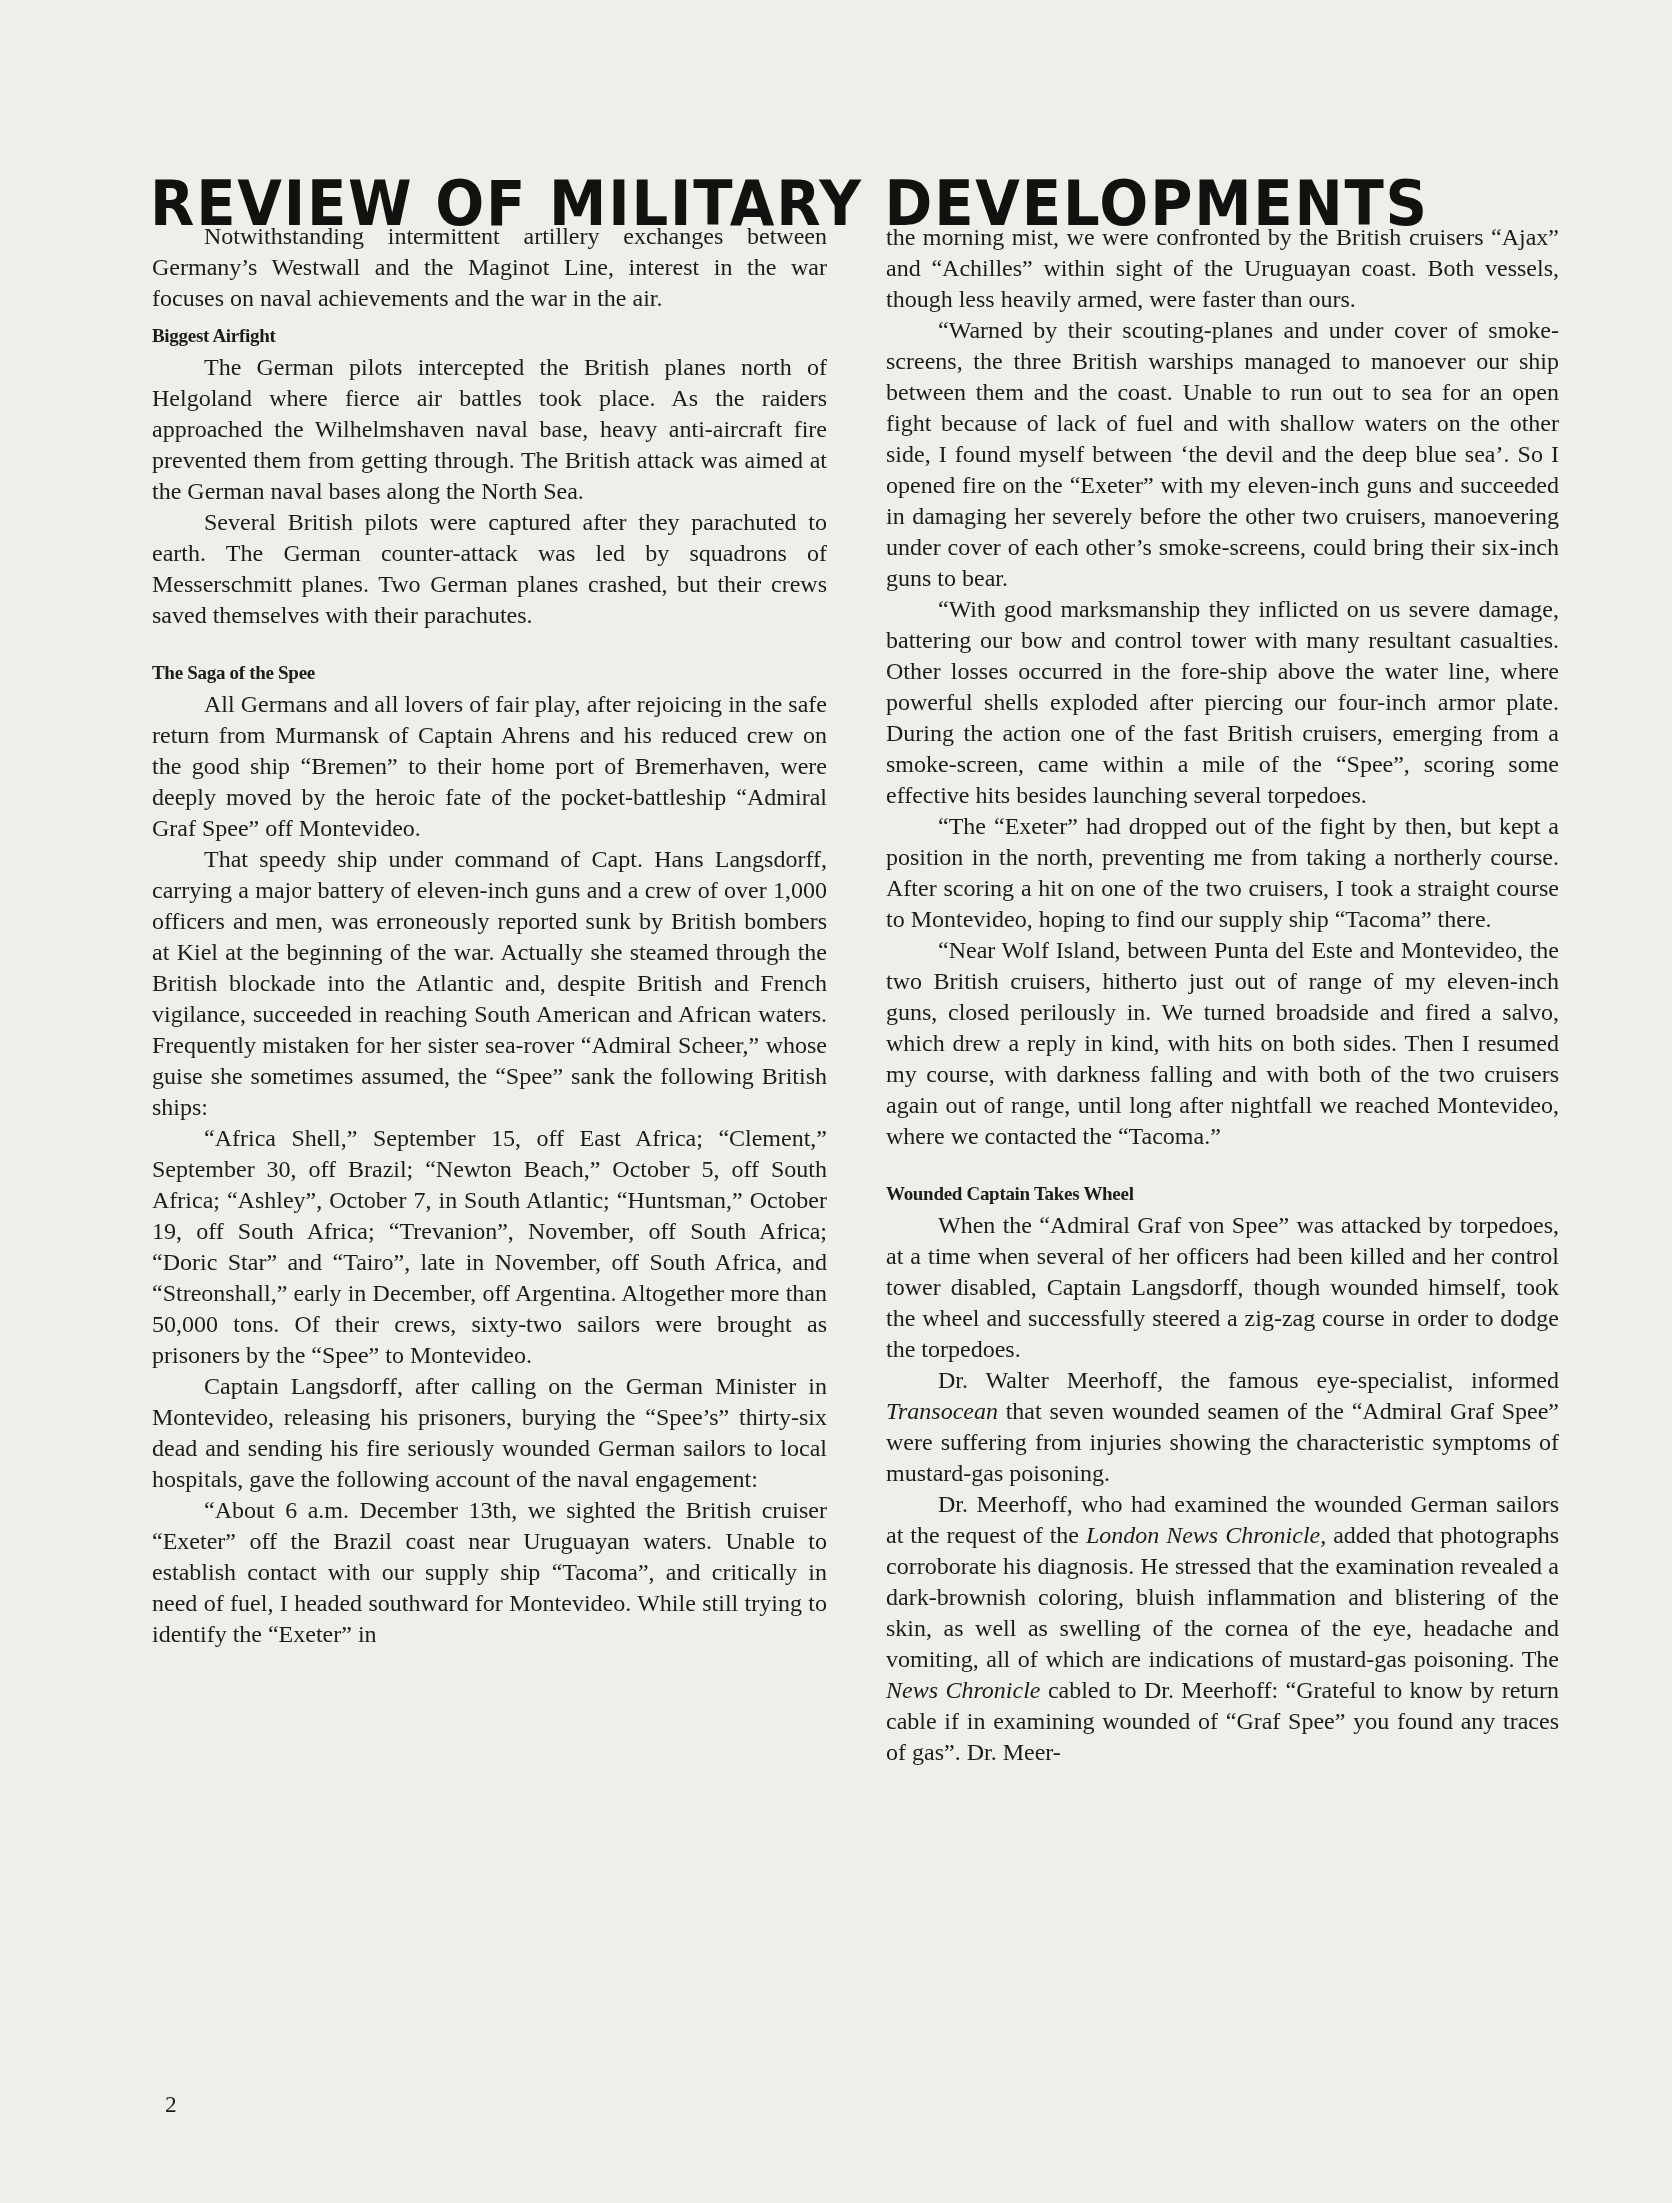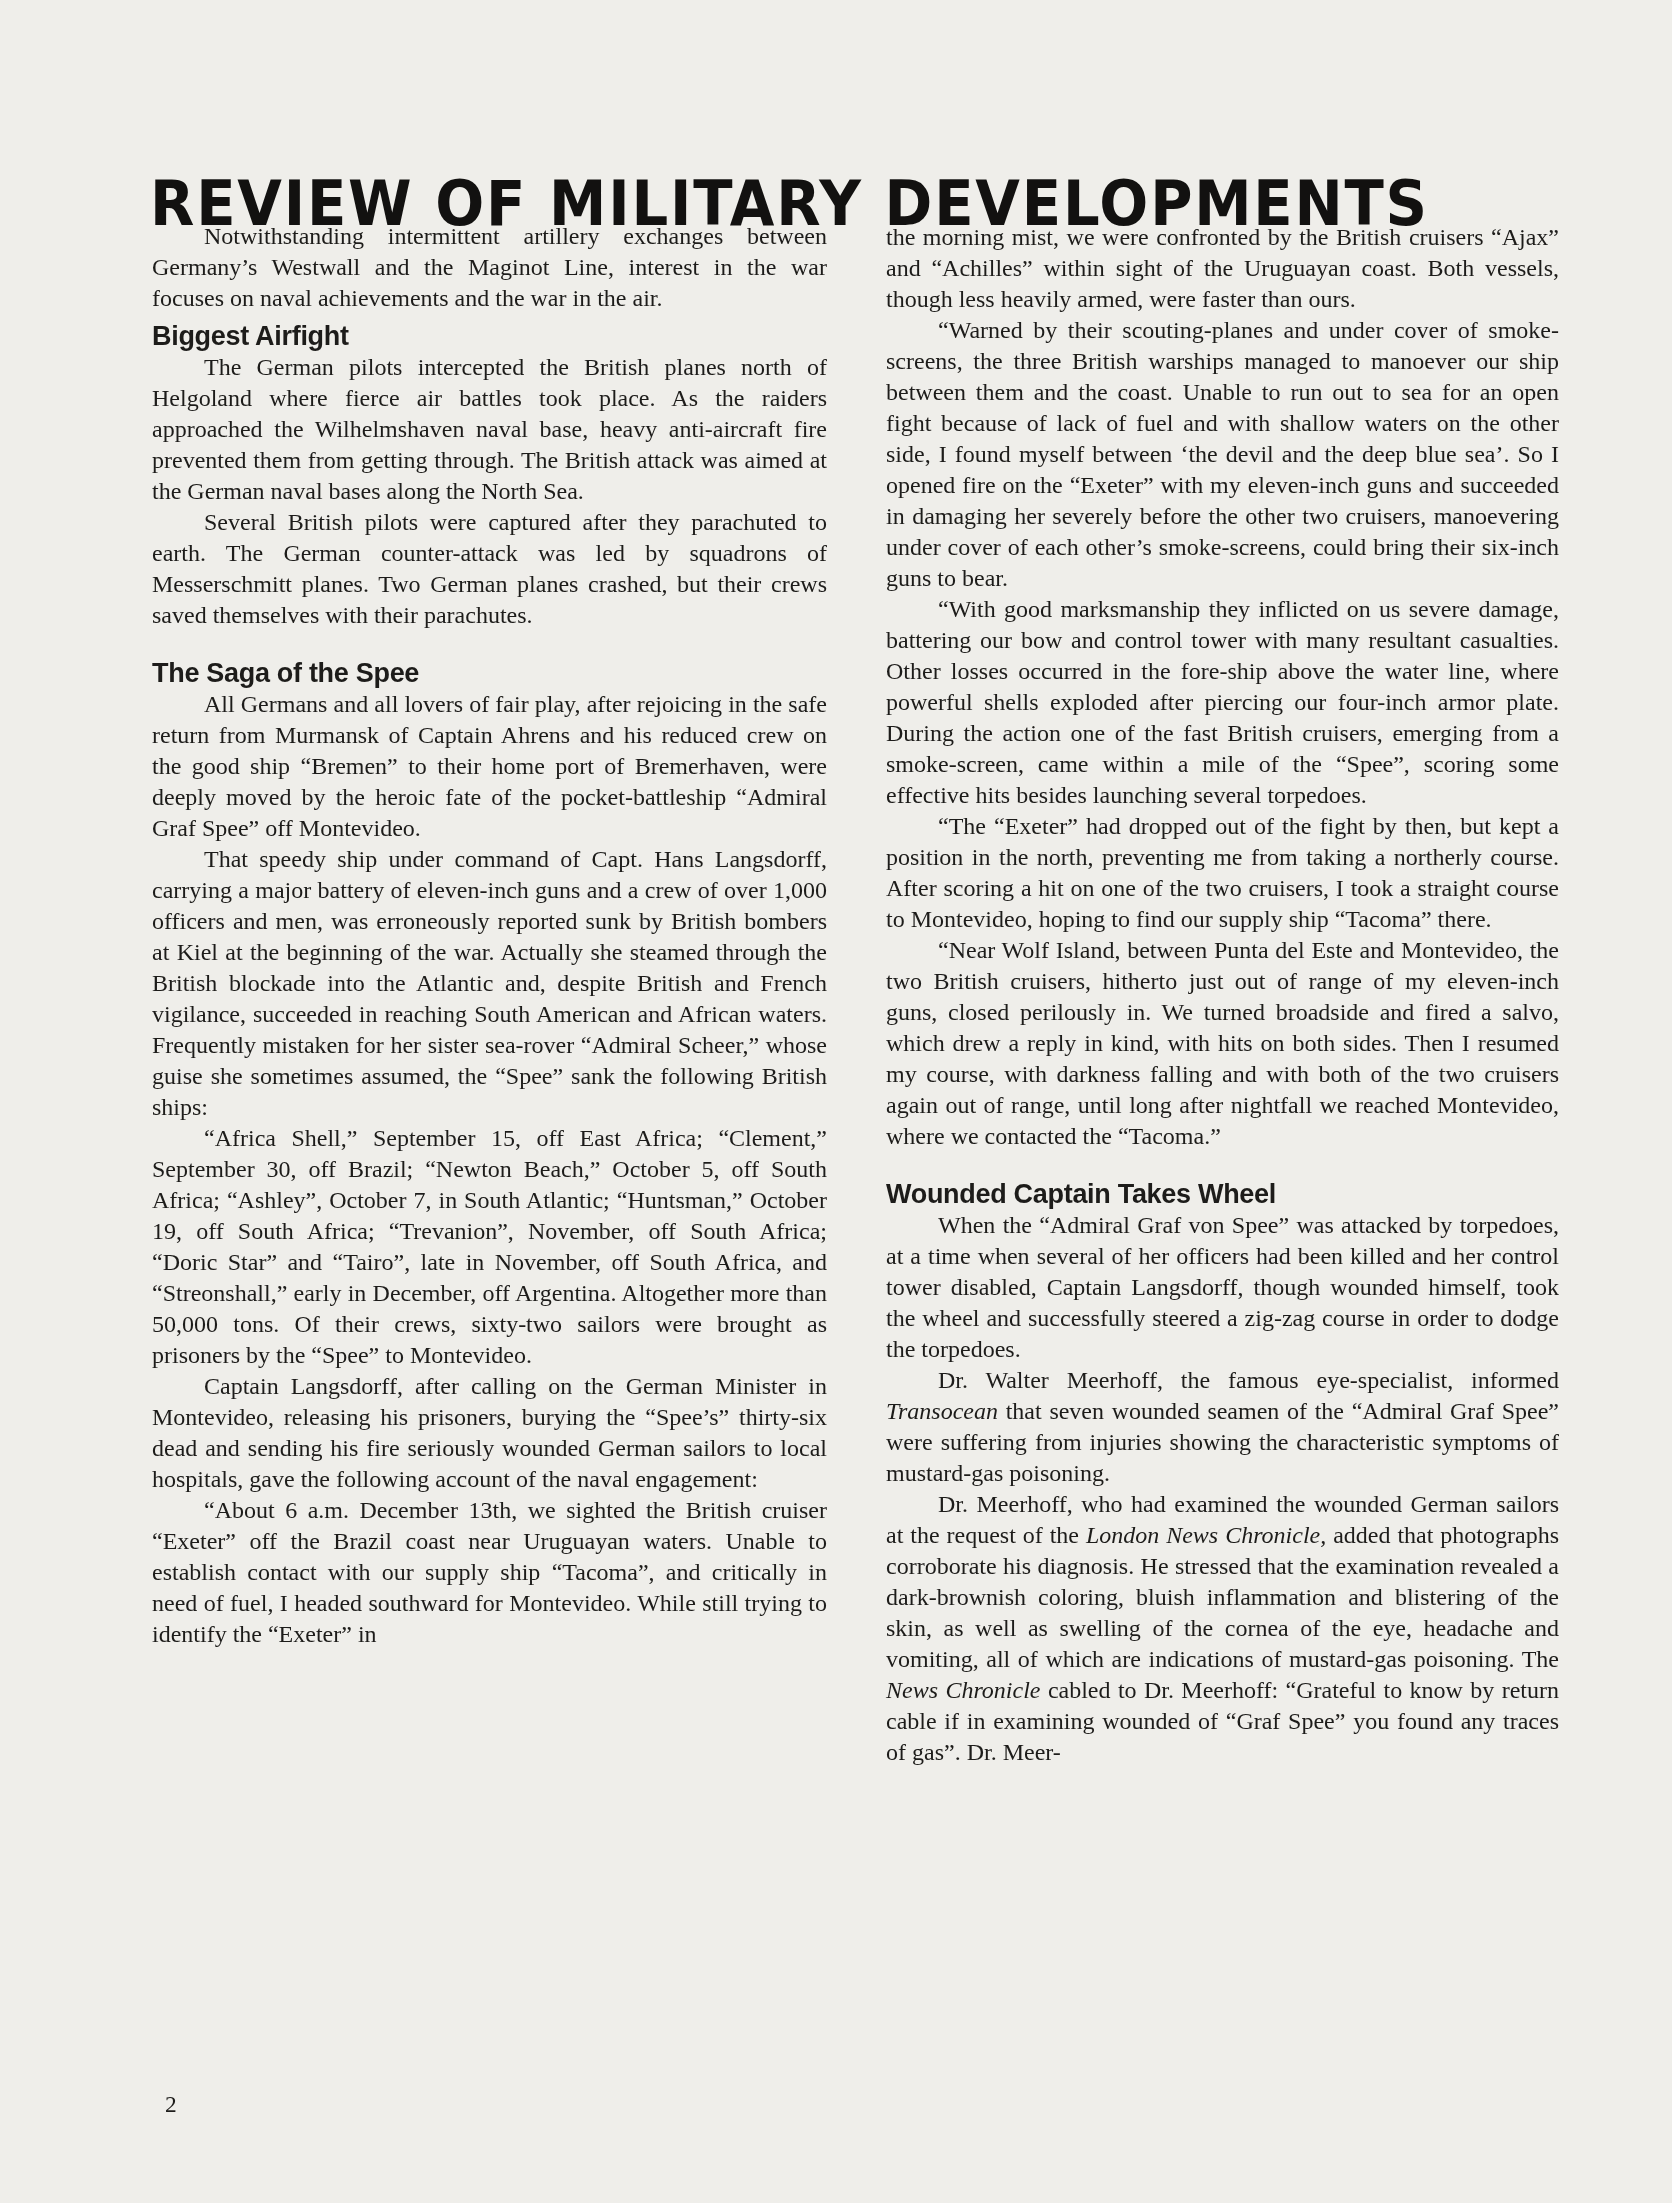--- a/index.html
+++ b/index.html
@@ -34,23 +34,23 @@
       font-size: 24px;
       line-height: 31px;
       text-align: justify;
       hyphens: manual;
     }
     .col-left { left: 152px; }
     .col-right { left: 886px; width: 673px; top: 222px; }
     .col p { margin: 0; text-indent: 52px; }
     .col p.noindent { text-indent: 0; }
     .col h2 {
-      font-family: Liberation Sans, sans-serif;
+      font-family: Liberation Serif, serif;
       font-weight: bold;
-      font-size: 27px;
+      font-size: 19px;
       line-height: 26px;
       margin: 9.4px 0 2.8px 0;
       letter-spacing: -0.3px;
     }
     .col h2.gap-lg { margin-top: 29px; }
     .col p.continued {
       text-indent: 0;
       text-align: center;
       font-style: italic;
     }

